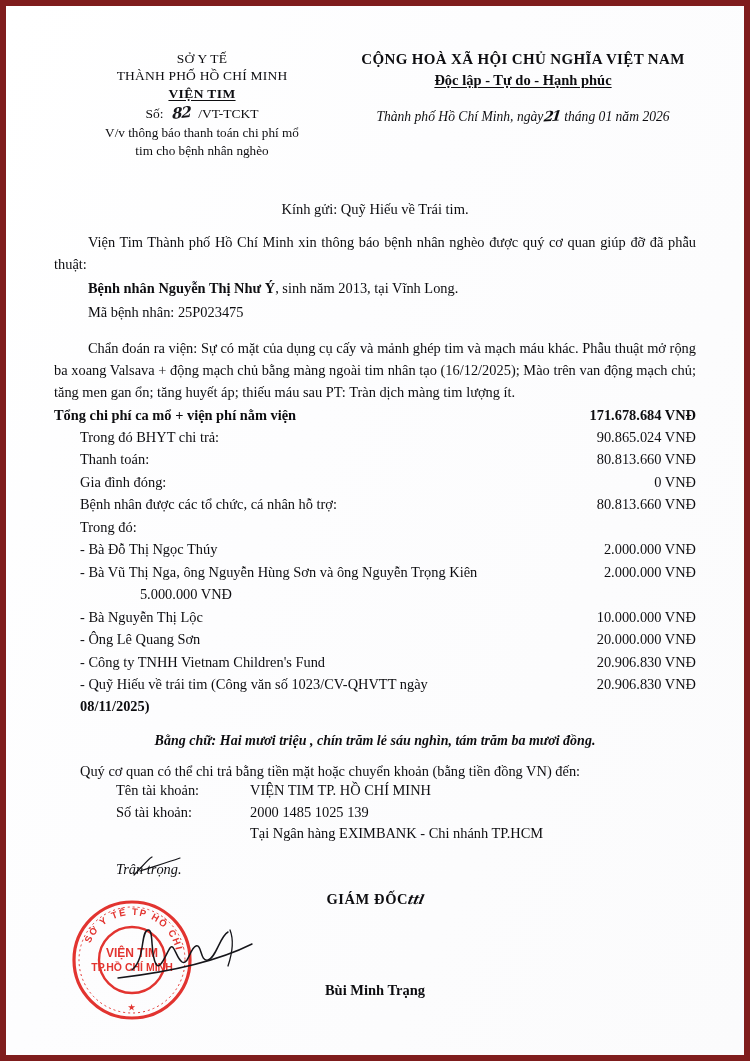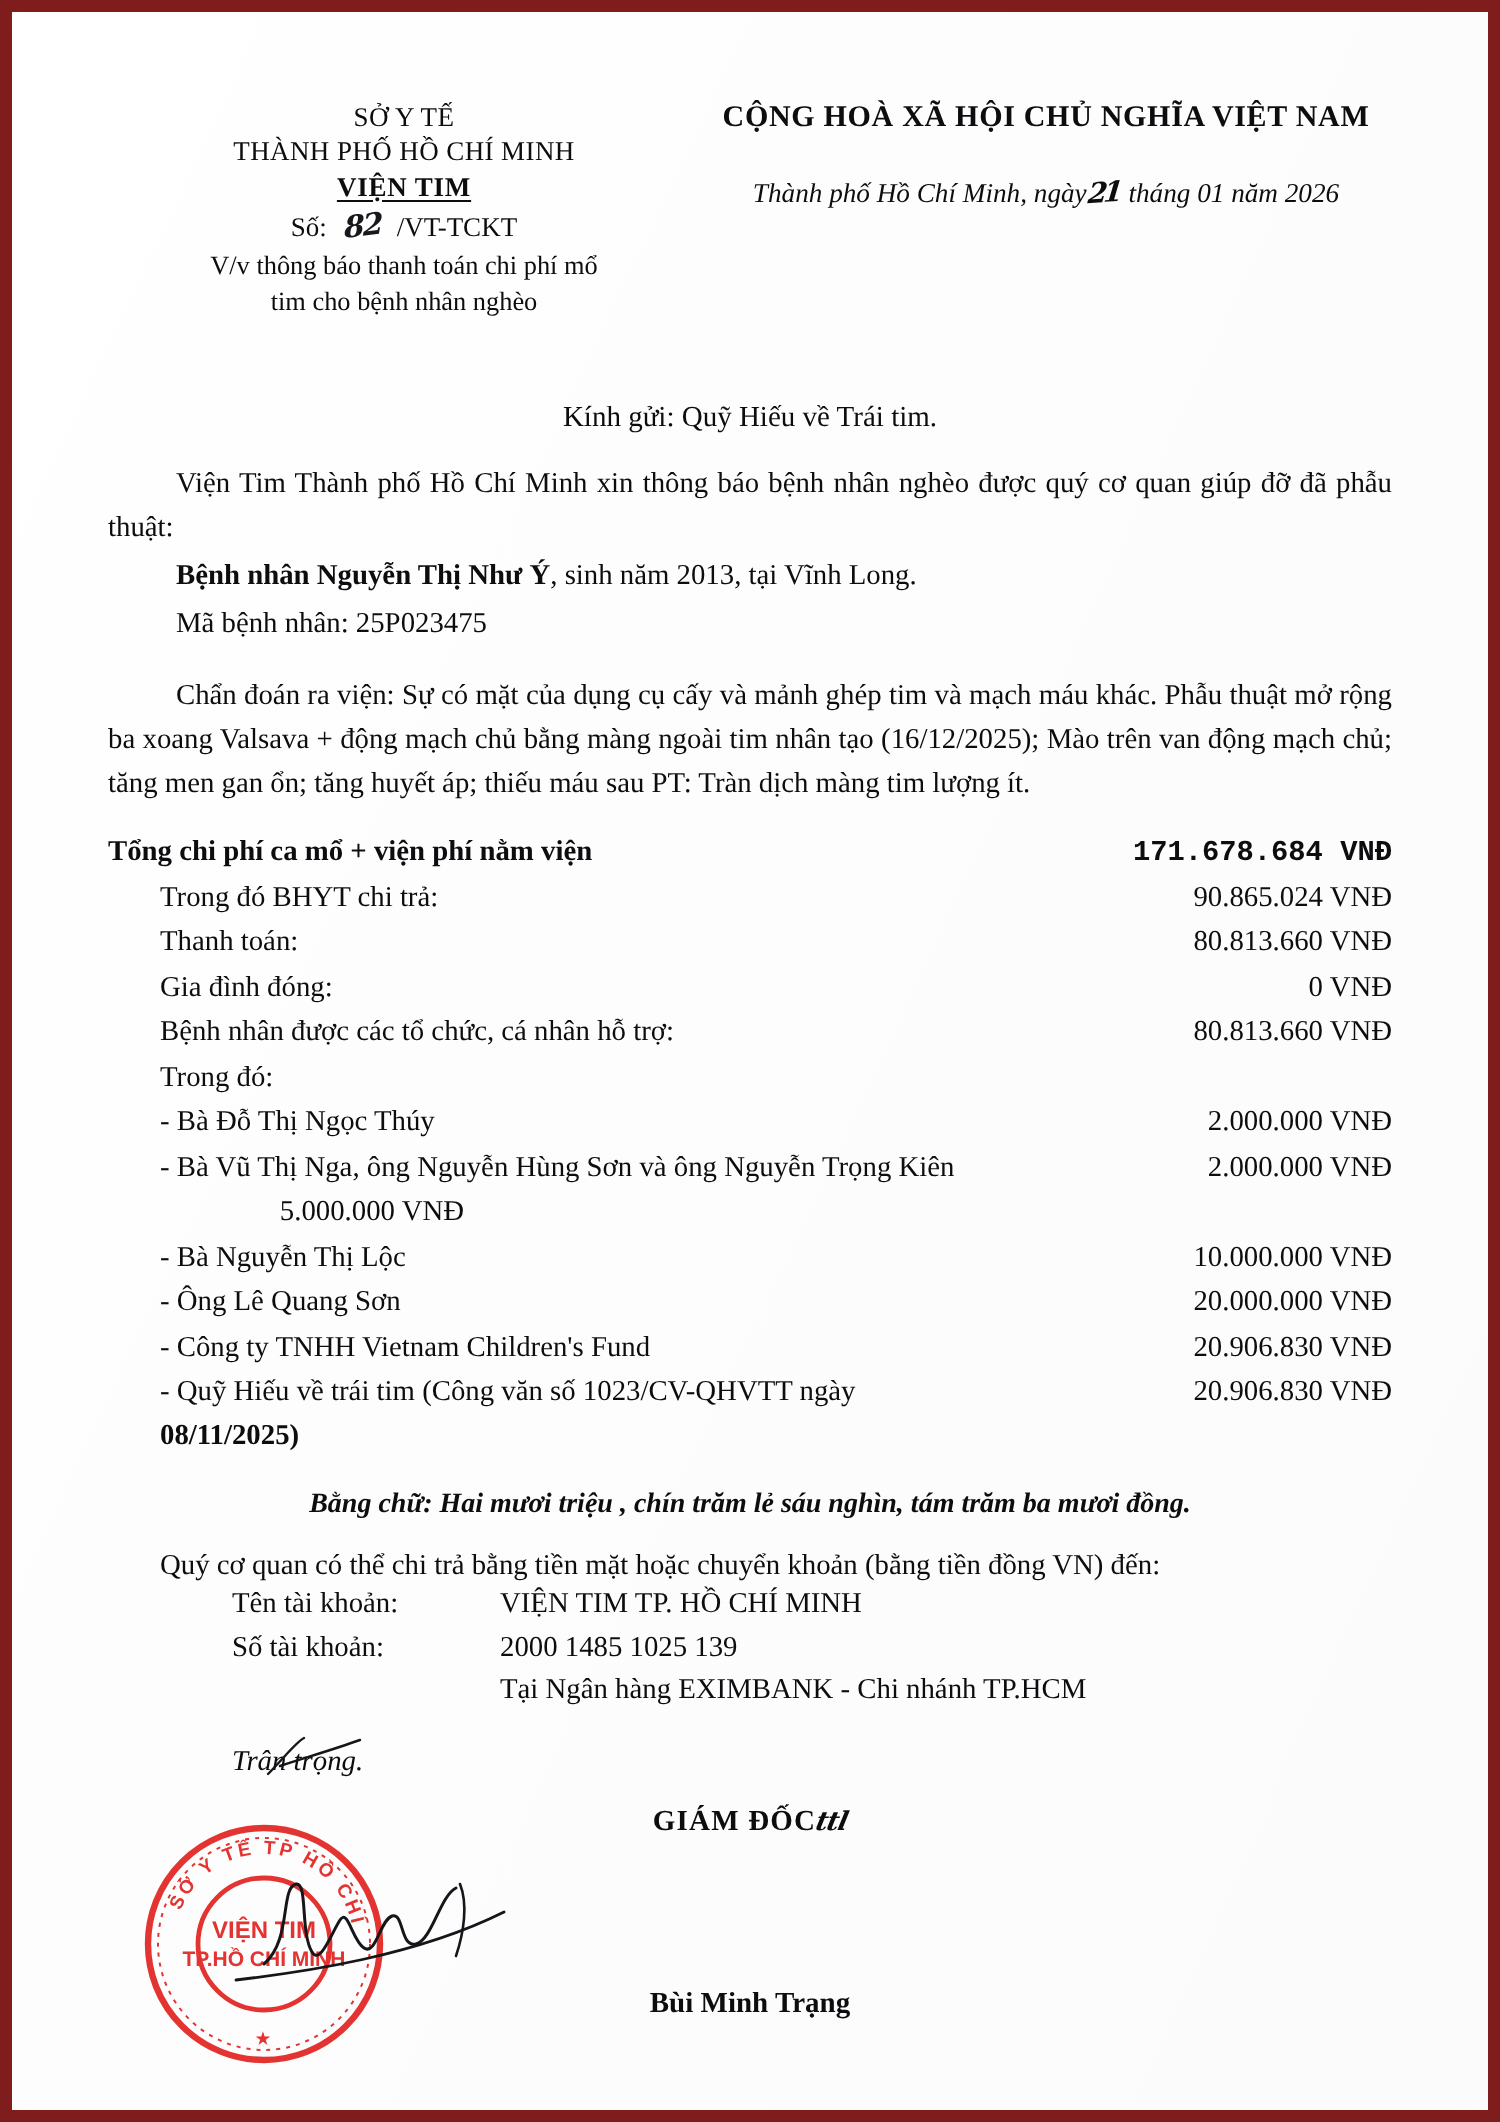--- a/index.html
+++ b/index.html
@@ -114,39 +114,39 @@
     font-size: 14.4px;
     line-height: 1.52;
     text-align: justify;
     margin-top: 14px;
   }
   .para.indent { text-indent: 34px; }
   .tight { margin-top: 2px; }
   .b { font-weight: bold; }
 
   
-  .money-block { margin-top: 11px; }
+  .money-block { }
   .row {
     display: flex;
     align-items: baseline;
     font-size: 14.4px;
     line-height: 1.56;
     padding-left: 26px;
   }
   .row .lbl { flex: 1; padding-right: 8px; }
   .row .amt {
     width: 152px;
     text-align: right;
     white-space: nowrap;
   }
   .row.strong .lbl,
   .row.strong .amt { font-weight: normal; }
   .row.first { padding-left: 0; }
   .row.first .lbl { font-weight: bold; }
-  .row.first .amt { font-weight: bold; font-family: Liberation Mono, monospace; }
+  .row.first .amt { font-weight: bold; }
   .trongdo { font-size: 14.4px; line-height: 1.56; padding-left: 26px; }
   .fund-note {
     font-size: 14.4px;
     font-weight: bold;
     padding-left: 26px;
     line-height: 1.5;
   }
   .bangchu {
     font-size: 14px;
     font-style: italic;
@@ -279,20 +279,21 @@
         <div class="org3">VIỆN TIM</div>
         <div class="sohieu">
           <span>Số:</span><span class="hand-num">82</span><span>/VT-TCKT</span>
         </div>
         <div class="vv">V/v thông báo thanh toán chi phí mổ</div>
         <div class="vv">tim cho bệnh nhân nghèo</div>
       </div>
 
       <div class="hdr-right">
         <div class="nation1">CỘNG HOÀ XÃ HỘI CHỦ NGHĨA VIỆT NAM</div>
+        <div class="nation2">Độc lập - Tự do - Hạnh phúc</div>
         <div class="datum">
           <span>Thành phố Hồ Chí Minh, ngày</span><span class="hand-day">21</span>
           <span>tháng 01 năm 2026</span>
         </div>
       </div>
     </div>
 
     
     <div class="kinhgui">Kính gửi: Quỹ Hiếu về Trái tim.</div>
 

